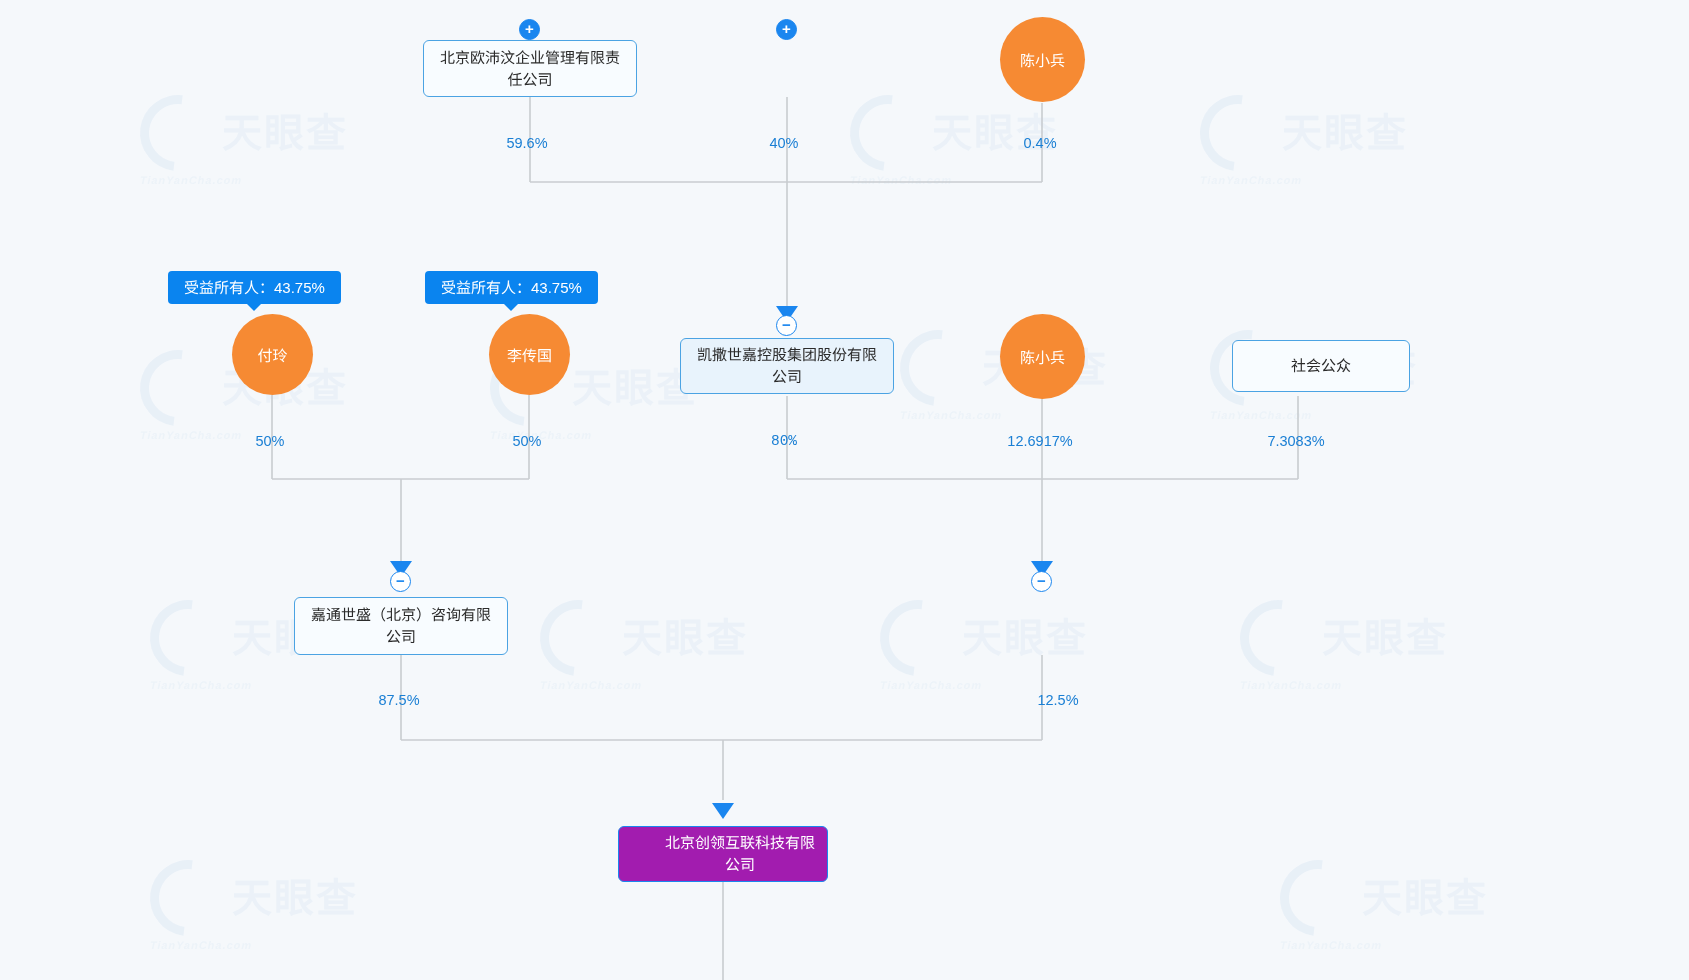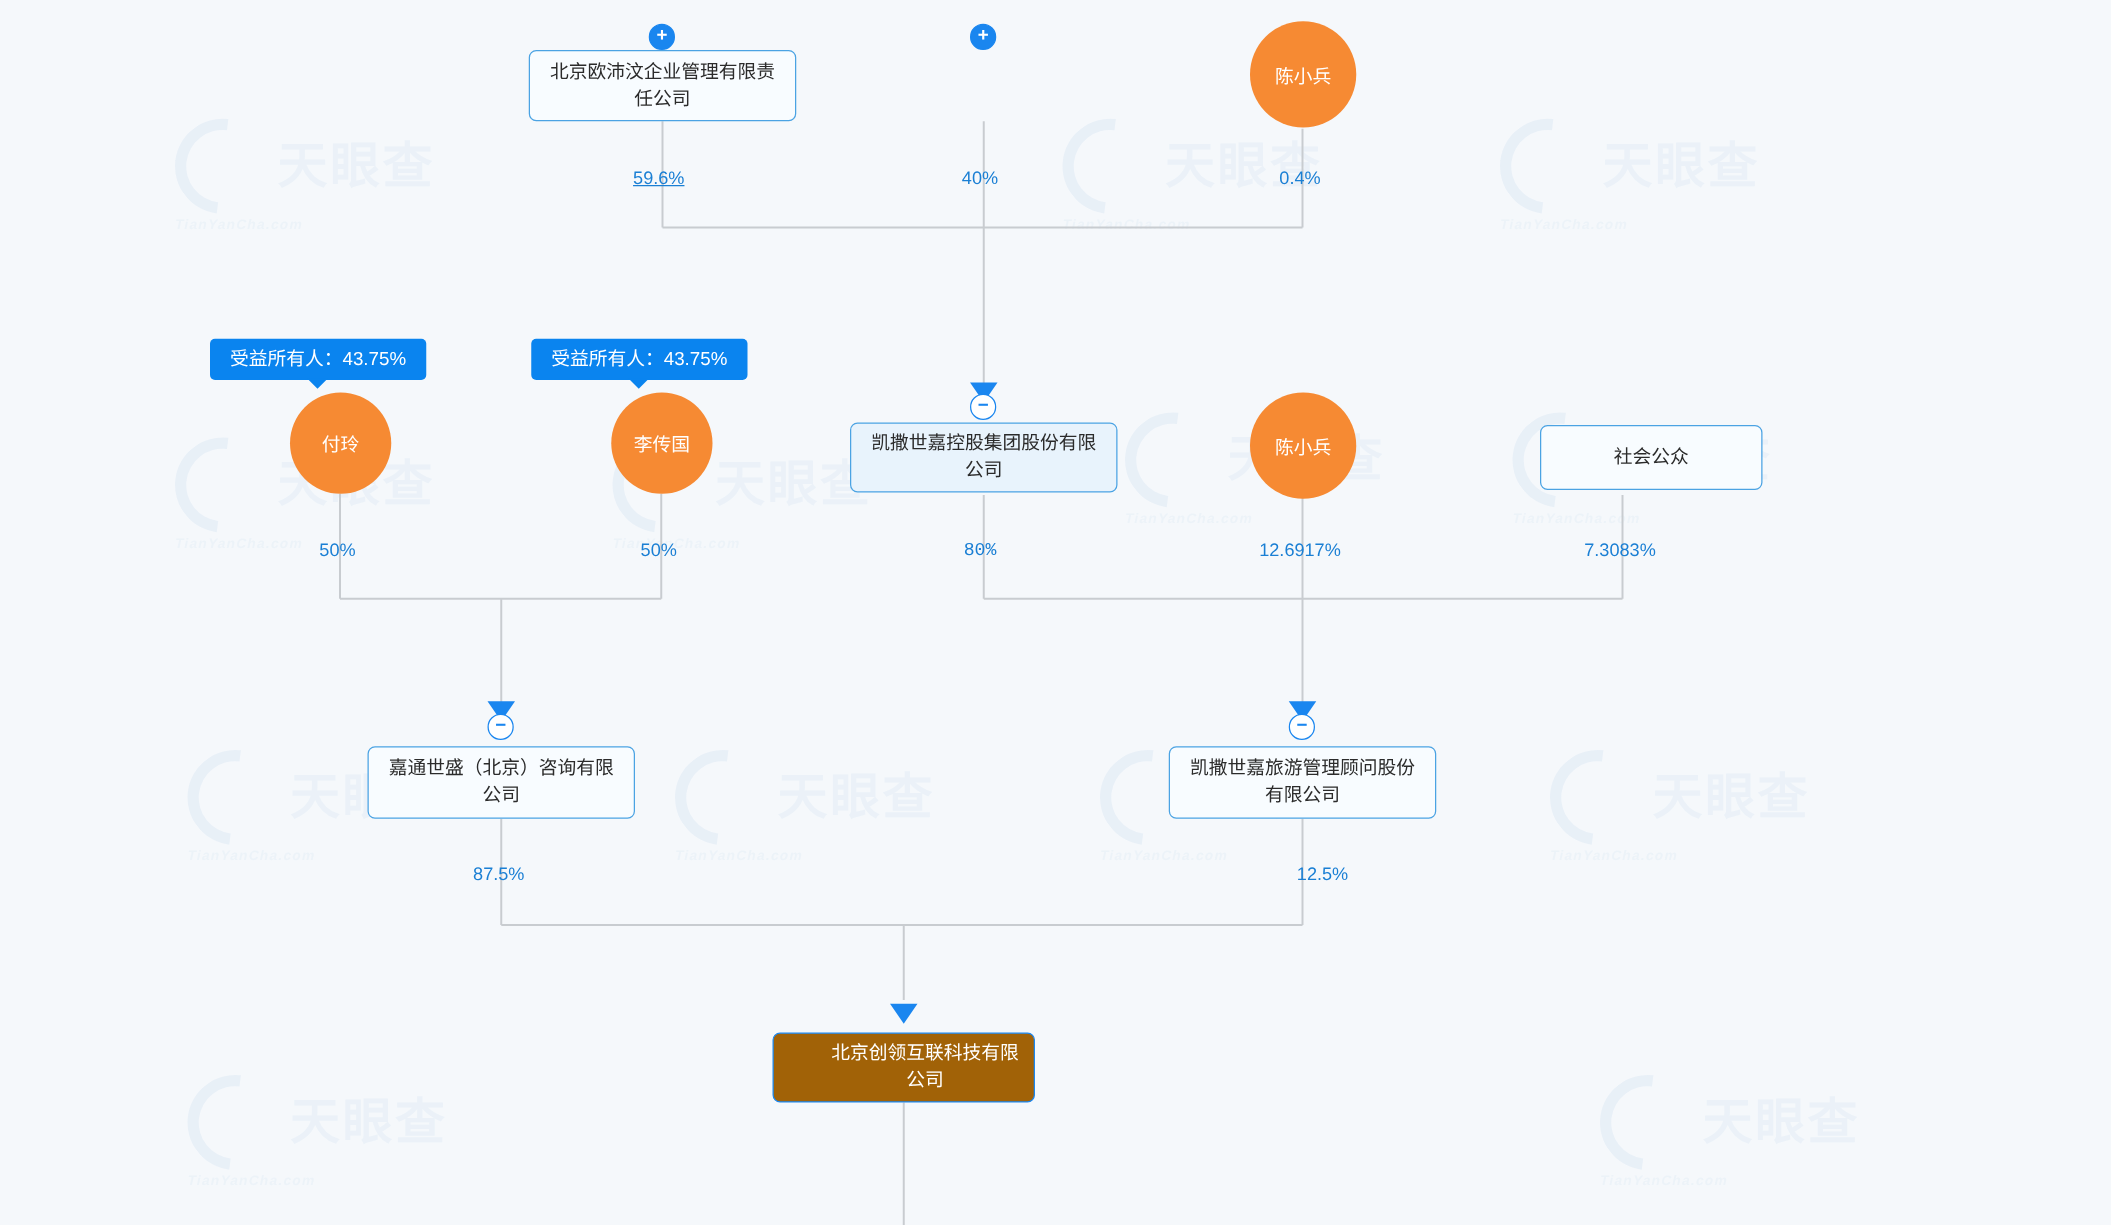--- a/index.html
+++ b/index.html
@@ -46,21 +46,21 @@
     color:#2b2b2b;
     font-size:15px;
     line-height:22px;
     display:flex;align-items:center;justify-content:center;
     text-align:center;
     padding:4px 10px;
     box-sizing:border-box;
   }
   .box.tinted{background:#e8f3fc;}
   .box.solid{
-    background:#a16207;border-color:#1a86ef;color:#fff;padding-left:44px;
+    background:#a21caf;border-color:#1a86ef;color:#fff;padding-left:44px;
   }
 
   .circle{
     border-radius:50%;
     background:#f68a33;
     color:#fff;
     font-size:15px;
     display:flex;align-items:center;justify-content:center;
     text-align:center;
     box-sizing:border-box;
@@ -220,21 +220,21 @@
   </div>
 
   <div class="toggle plus" style="left:776px;top:19px;">
     <span>+</span>
   </div>
 
   <div class="node circle" style="left:1000px;top:17px;width:85px;height:85px;">
     <span>陈小兵</span>
   </div>
 
-  <div class="pct" style="left:527px;top:136px;text-decoration:underline;">
+  <div class="pct" style="left:527px;top:136px;">
     <span>59.6%</span>
   </div>
   <div class="pct" style="left:784px;top:136px;">
     <span>40%</span>
   </div>
   <div class="pct" style="left:1040px;top:136px;">
     <span>0.4%</span>
   </div>
 
   <div class="tag" style="left:168px;top:271px;">
@@ -282,23 +282,20 @@
     <span>7.3083%</span>
   </div>
 
   <div class="node box" style="left:294px;top:597px;width:214px;height:58px;">
     <span>嘉通世盛（北京）咨询有限公司</span>
   </div>
   <div class="toggle minus" style="left:390px;top:571px;">
     <span>−</span>
   </div>
 
-  <div class="node box" style="left:935px;top:597px;width:214px;height:58px;">
-    <span>凯撒世嘉旅游管理顾问股份有限公司</span>
-  </div>
   <div class="toggle minus" style="left:1031px;top:571px;">
     <span>−</span>
   </div>
 
   <div class="pct" style="left:399px;top:693px;">
     <span>87.5%</span>
   </div>
   <div class="pct" style="left:1040px;top:693px;margin-left:18px;">
     <span>12.5%</span>
   </div>

